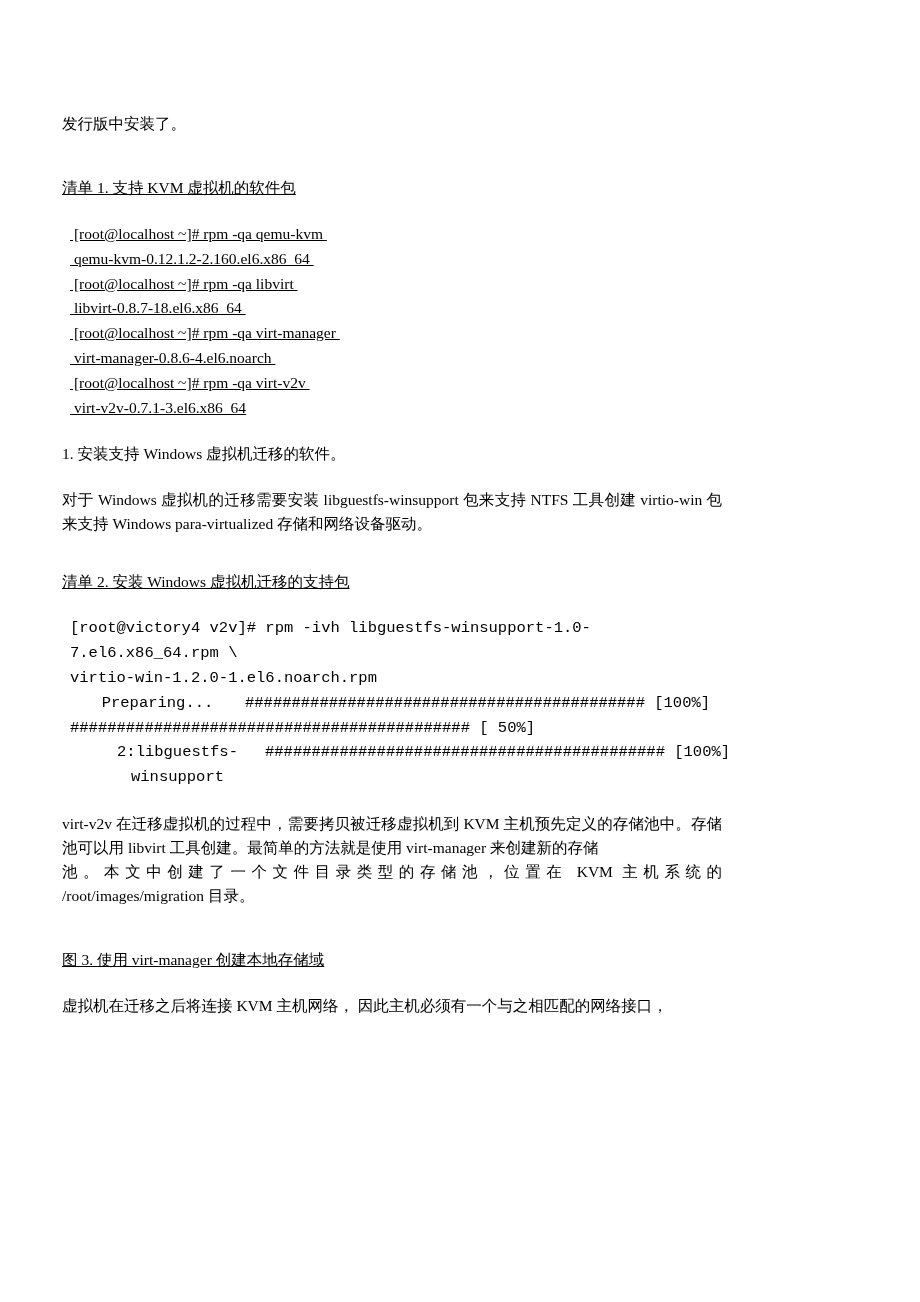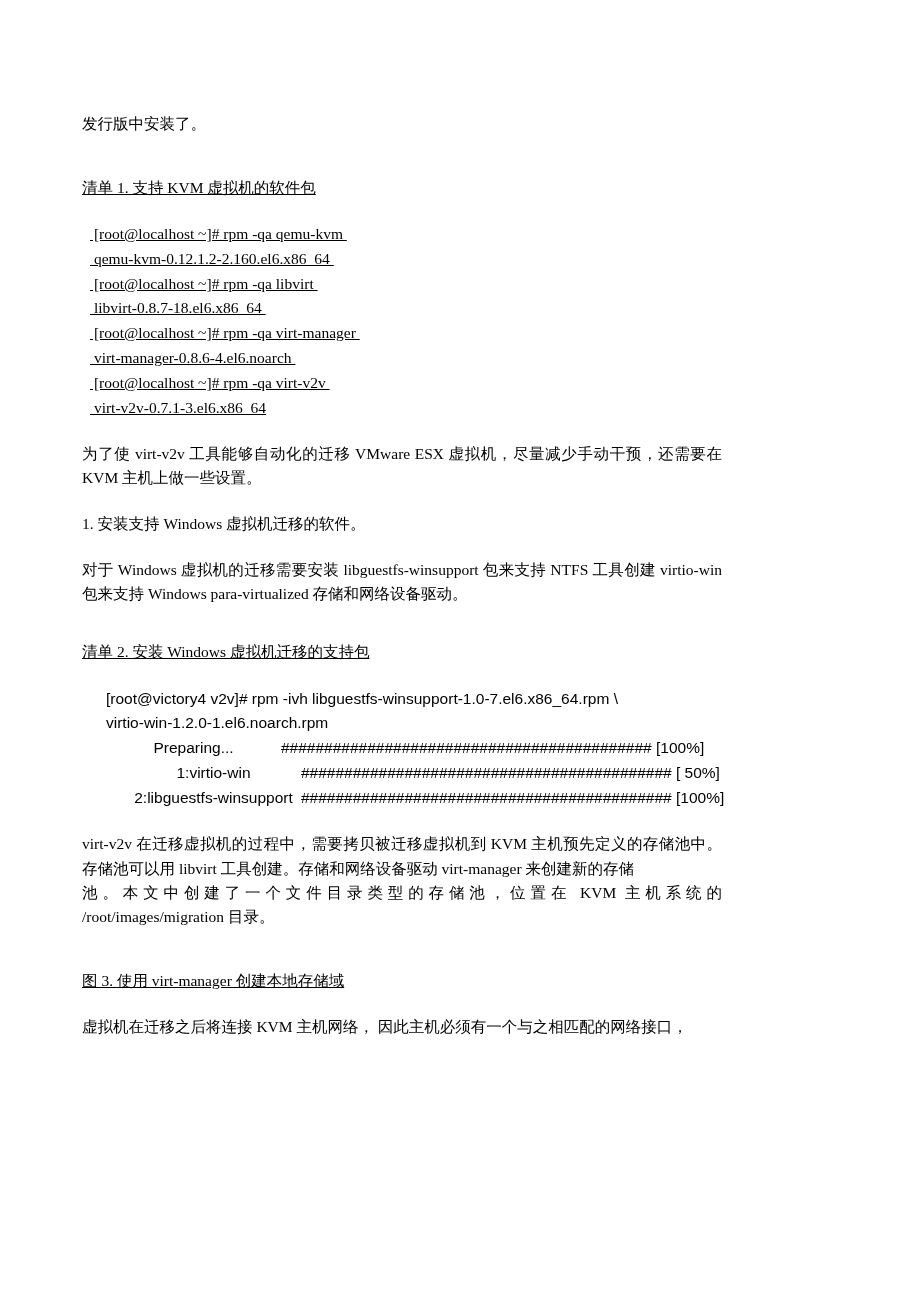--- a/index.html
+++ b/index.html
@@ -8,42 +8,42 @@
     background: #ffffff;
     font-family: "SimSun", "宋体", serif;
     font-size: 15.5px;
     color: #000000;
     line-height: 1.55;
   }
   .page {
     width: 852px;
     min-height: 1302px;
     box-sizing: border-box;
-    padding: 112px 130px 90px 82px;
+    padding: 112px 130px 90px 62px;
   }
   .para {
     margin: 0 0 22px 0;
     text-align: justify;
     text-justify: inter-ideograph;
   }
   .heading {
     margin: 28px 0 22px 0;
     text-decoration: underline;
   }
   .code-block {
     font-family: "Times New Roman", serif;
     white-space: pre;
     margin: 0 0 22px 0;
     line-height: 1.6;
     padding-left: 8px;
     text-decoration: underline;
   }
   .rpm-block {
-    font-family: Liberation Sans, sans-serif;
-    margin: 0 0 22px 16px;
+    font-family: Liberation Mono, monospace;
+    margin: 0 0 22px 0;
     line-height: 1.6;
     padding-left: 8px;
   }
   .rpm-line {
     display: flex;
   }
   .rpm-label {
     min-width: 175px;
     padding-left: 0;
     text-align: center;
@@ -72,48 +72,46 @@
 
   <div class="code-block"> [root@localhost ~]# rpm -qa qemu-kvm 
  qemu-kvm-0.12.1.2-2.160.el6.x86_64 
  [root@localhost ~]# rpm -qa libvirt 
  libvirt-0.8.7-18.el6.x86_64 
  [root@localhost ~]# rpm -qa virt-manager 
  virt-manager-0.8.6-4.el6.noarch 
  [root@localhost ~]# rpm -qa virt-v2v 
  virt-v2v-0.7.1-3.el6.x86_64</div>
 
-  <p class="para">为了使 virt-v2v 工具能够自动化的迁移 VMware ESX 虚拟机，尽量减少手动干预，还需要在 KVM 主机上做一些设置。</p>
 
   <p class="para">1. 安装支持 Windows 虚拟机迁移的软件。</p>
 
   <p class="para">对于 Windows 虚拟机的迁移需要安装 libguestfs-winsupport 包来支持 NTFS 工具创建 virtio-win 包来支持 Windows para-virtualized 存储和网络设备驱动。</p>
 
   <p class="heading" style="margin-top:34px">清单 2. 安装 Windows 虚拟机迁移的支持包</p>
 
   <div class="rpm-block">
     <div> [root@victory4 v2v]# rpm -ivh libguestfs-winsupport-1.0-7.el6.x86_64.rpm    \</div>
     <div> virtio-win-1.2.0-1.el6.noarch.rpm</div>
     <div class="rpm-line">
       <span class="rpm-label"> Preparing...</span>
       <span class="rpm-bar">########################################### [100%]</span>
     </div>
     <div class="rpm-line">
-      <span class="rpm-label indent">1:virtio-win</span>
       <span class="rpm-bar">########################################### [ 50%]</span>
     </div>
     <div class="rpm-line">
       <span class="rpm-label indent">2:libguestfs-winsupport</span>
       <span class="rpm-bar">########################################### [100%]</span>
     </div>
   </div>
 
 
   <div class="para" style="margin-bottom:22px">
-    <span>virt-v2v 在迁移虚拟机的过程中，需要拷贝被迁移虚拟机到 KVM 主机预先定义的存储池中。存储池可以用 libvirt 工具创建。存储和网络设备驱动 virt-manager 来创建新的存储</span>
+    <span>virt-v2v 在迁移虚拟机的过程中，需要拷贝被迁移虚拟机到 KVM 主机预先定义的存储池中。存储池可以用 libvirt 工具创建。最简单的方法就是使用 virt-manager 来创建新的存储</span>
     <span class="justify-wide" style="display:block">池。本文中创建了一个文件目录类型的存储池，位置在 KVM 主机系统的</span>
     <span>/root/images/migration 目录。</span>
   </div>
 
   <p class="heading" style="margin-top:40px">图 3. 使用 virt-manager 创建本地存储域</p>
 
 
   <p class="para" style="margin-bottom:0">虚拟机在迁移之后将连接 KVM 主机网络， 因此主机必须有一个与之相匹配的网络接口，</p>
 
 </div>

